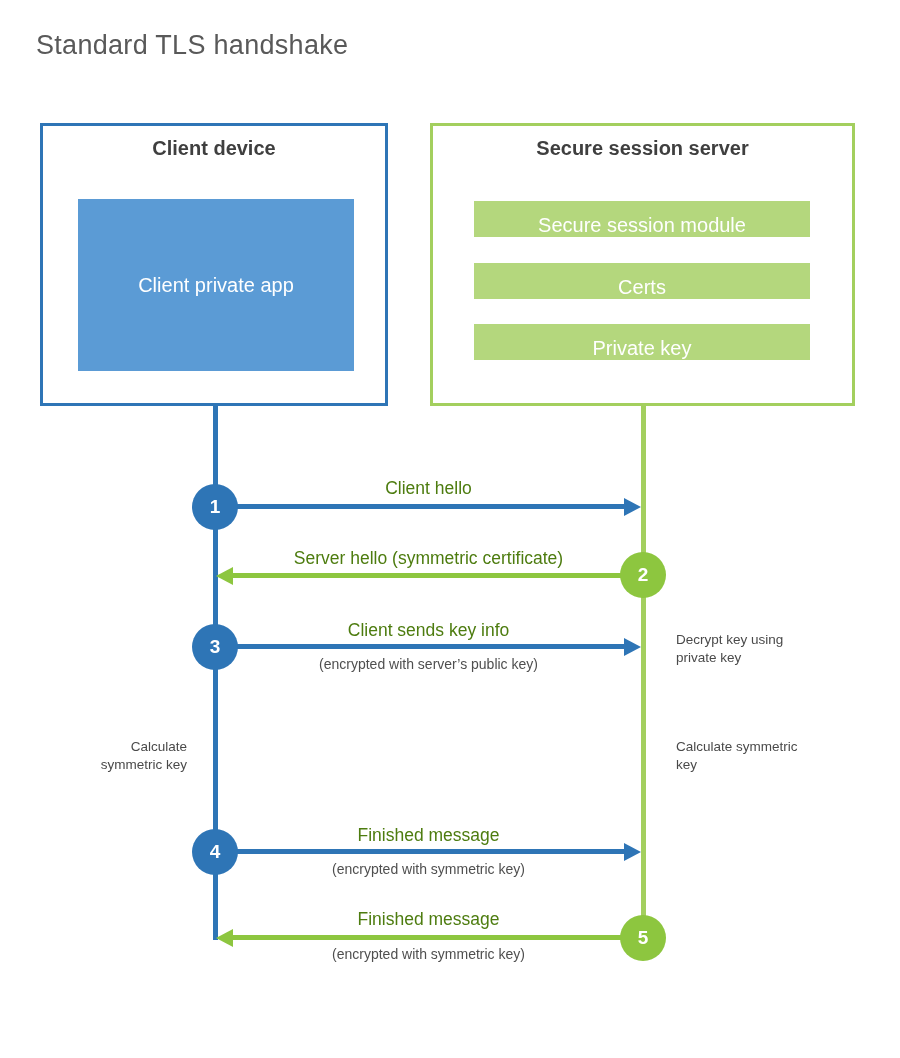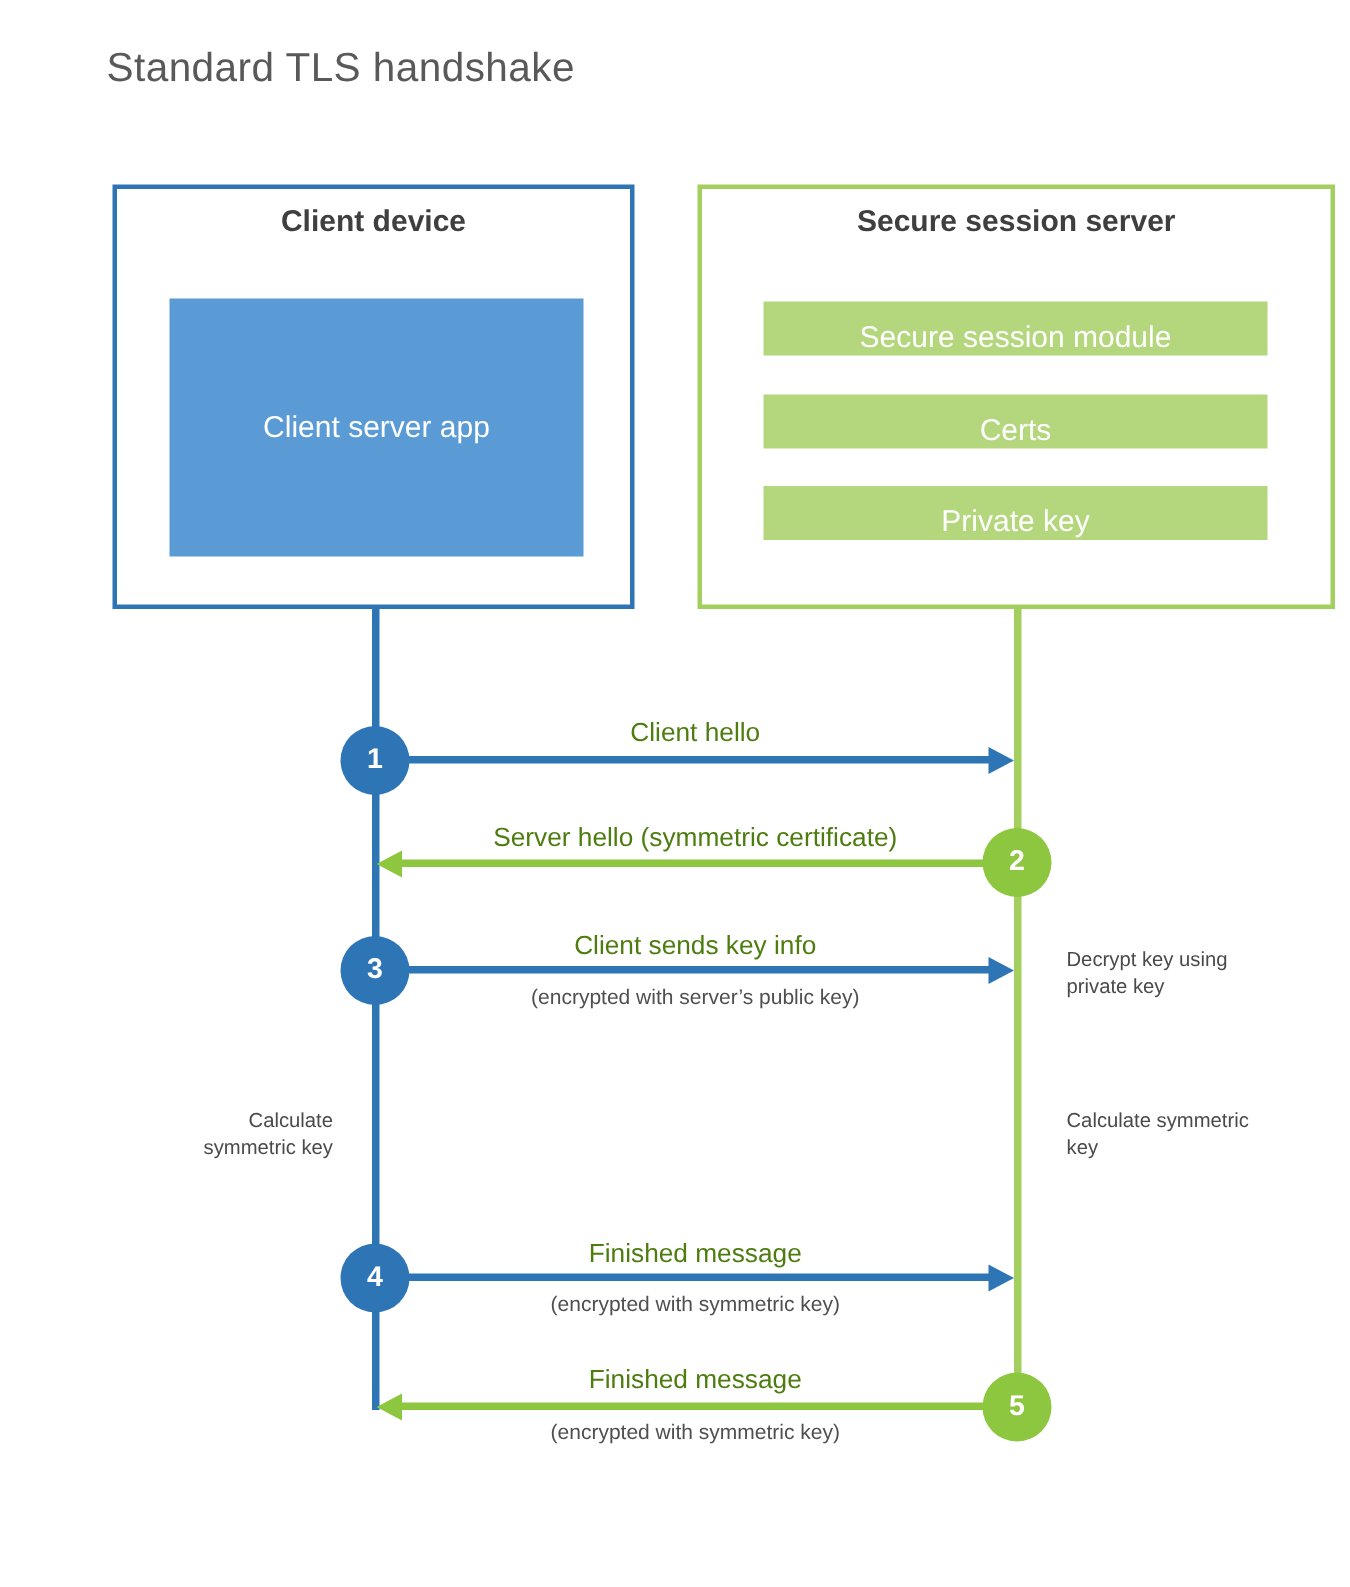--- a/index.html
+++ b/index.html
@@ -4,21 +4,21 @@
 <style>
   html, body { margin: 0; padding: 0; background: #ffffff; }
   body { font-family: "Liberation Sans", "DejaVu Sans", sans-serif; }
   .stage {
     position: relative;
     width: 900px;
     height: 1058px;
     background: #ffffff;
     overflow: hidden;
   }
-  .abs { position: absolute; margin-left: 35px; }
+  .abs { position: absolute; }
 
   .diagram-title {
     left: 36px; top: 30px;
     font-size: 27px;
     font-weight: 300;
     color: #595959;
     letter-spacing: 0.3px;
   }
 
   
@@ -147,21 +147,21 @@
 <body>
 
 <div class="stage">
 
   <div class="abs diagram-title">Standard TLS handshake</div>
 
   <div class="abs actor-box client-box">
     <div class="actor-header">Client device</div>
   </div>
   <div class="abs client-app">
-    <span>Client server app</span>
+    <span>Client private app</span>
   </div>
 
   <div class="abs actor-box server-box">
     <div class="actor-header">Secure session server</div>
   </div>
   <div class="abs server-bar bar-1">Secure session module</div>
   <div class="abs server-bar bar-2">Certs</div>
   <div class="abs server-bar bar-3">Private key</div>
 
   <div class="abs lifeline lifeline-client"></div>

